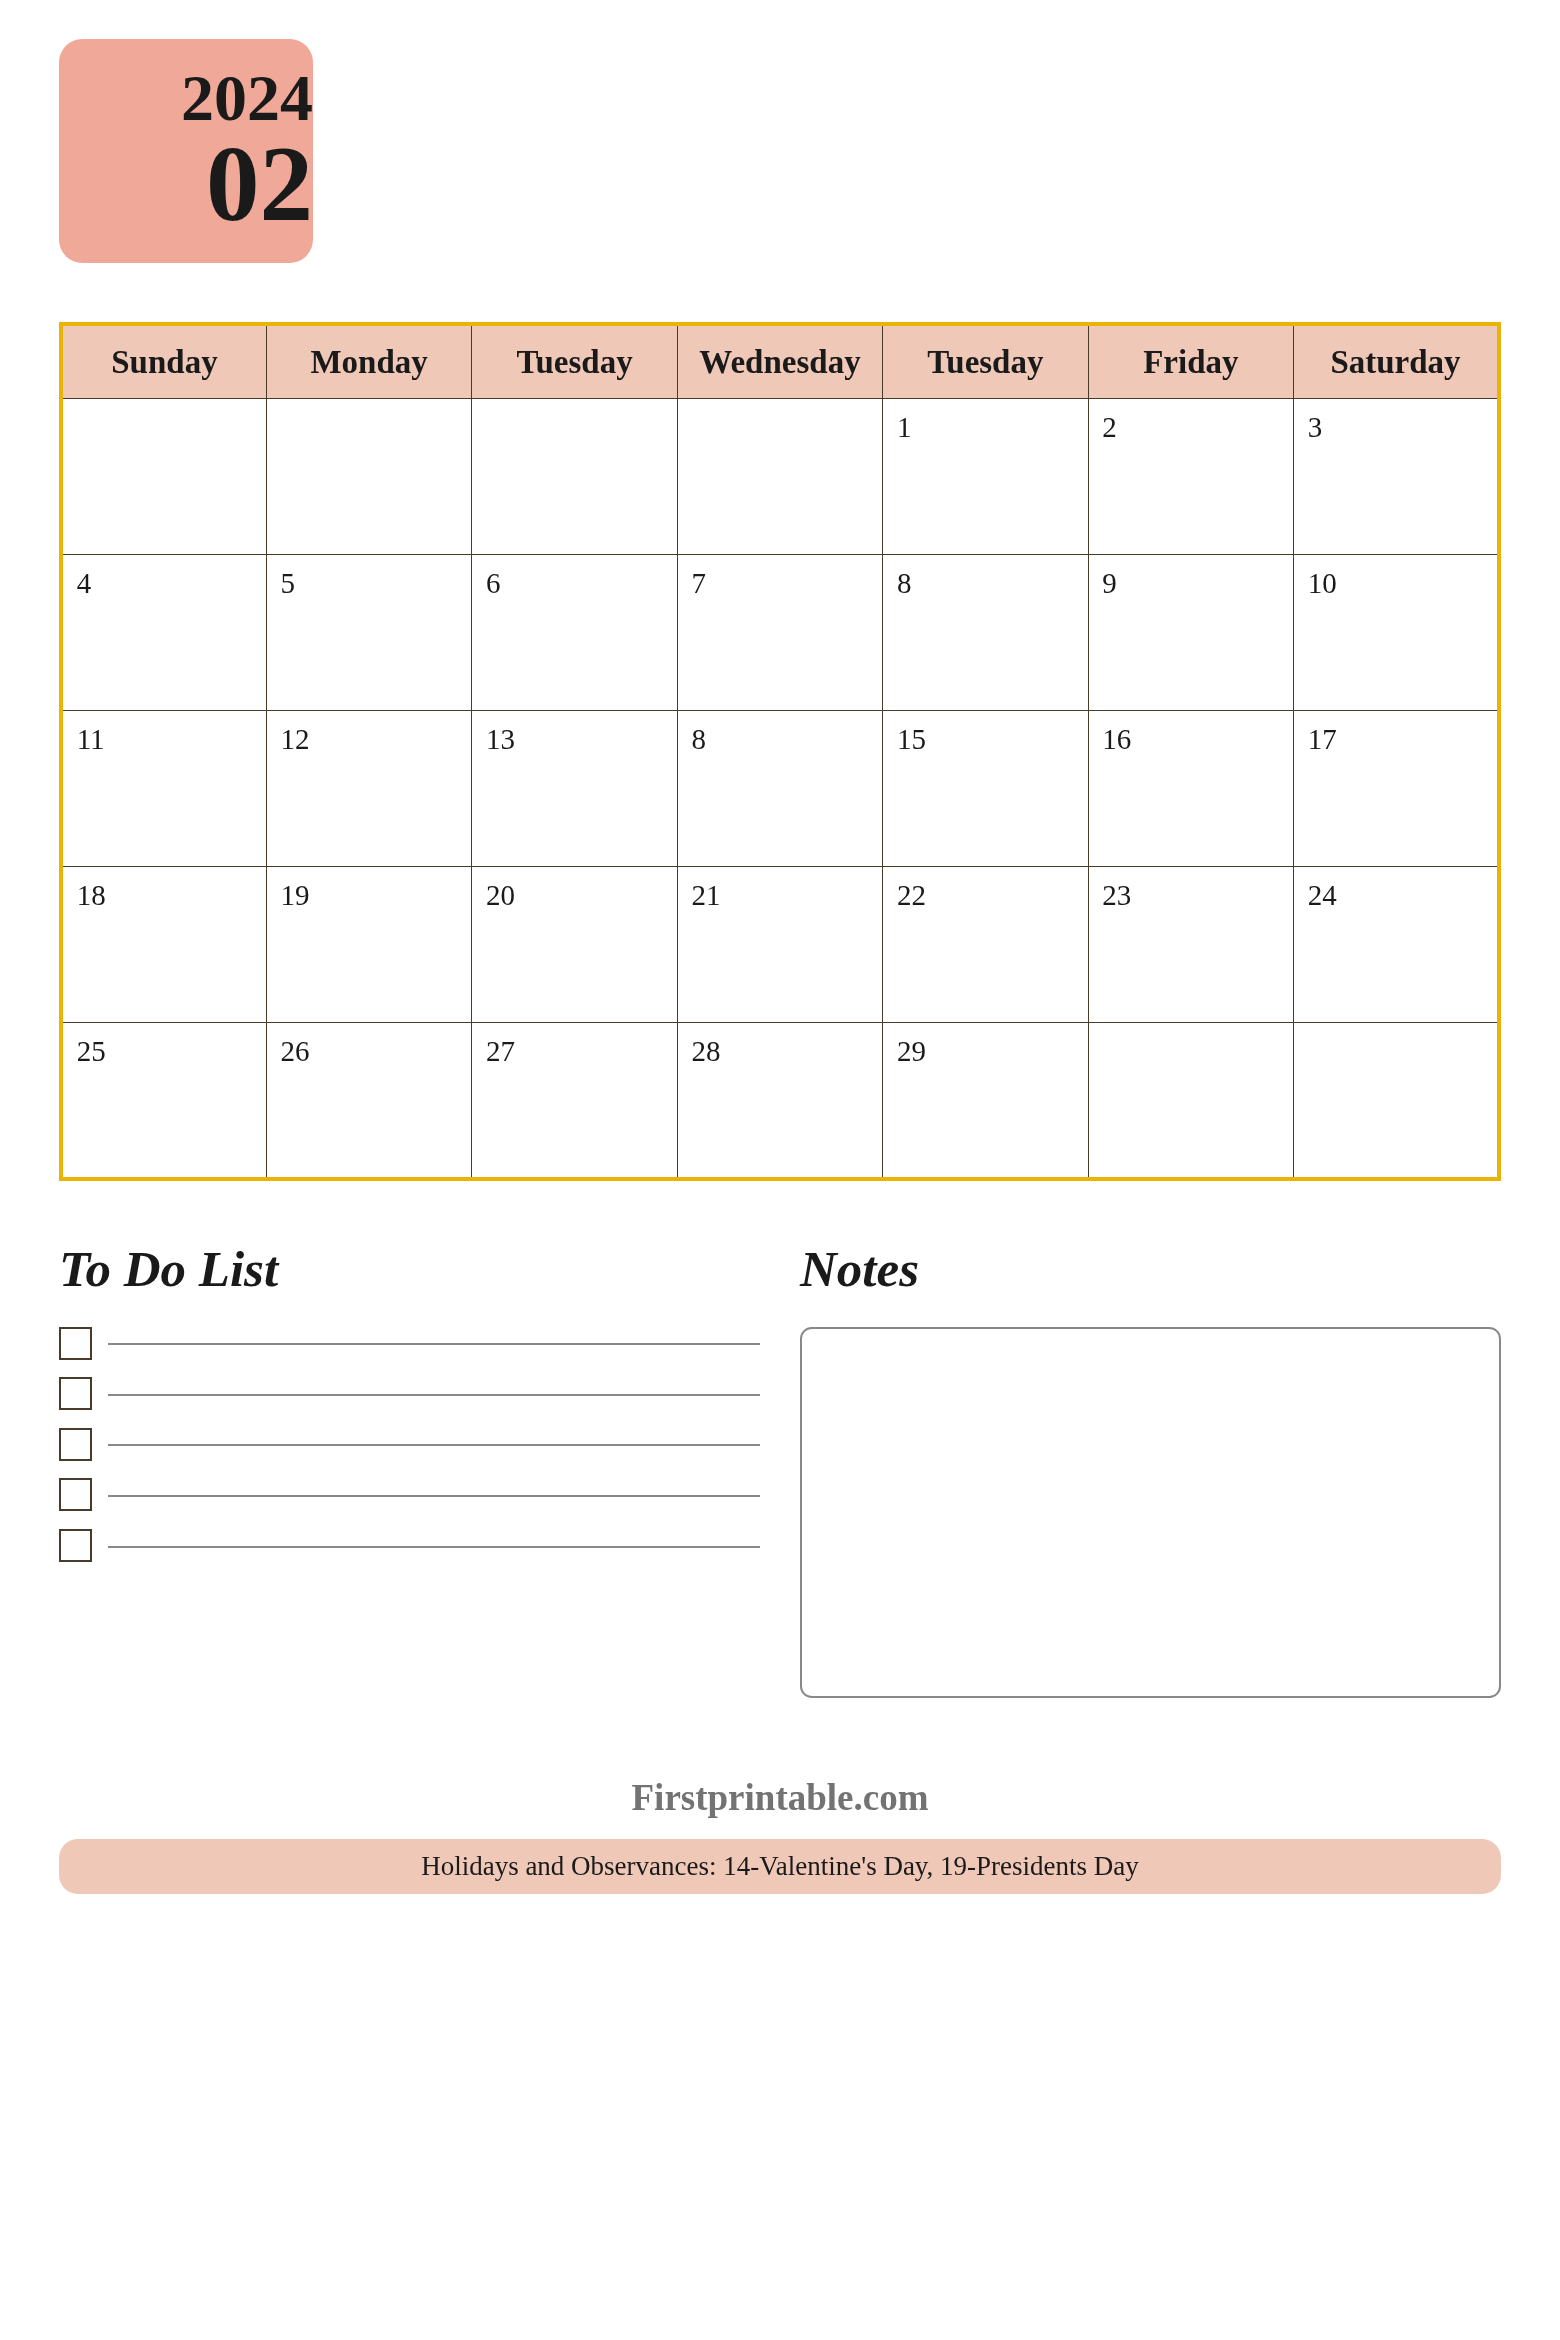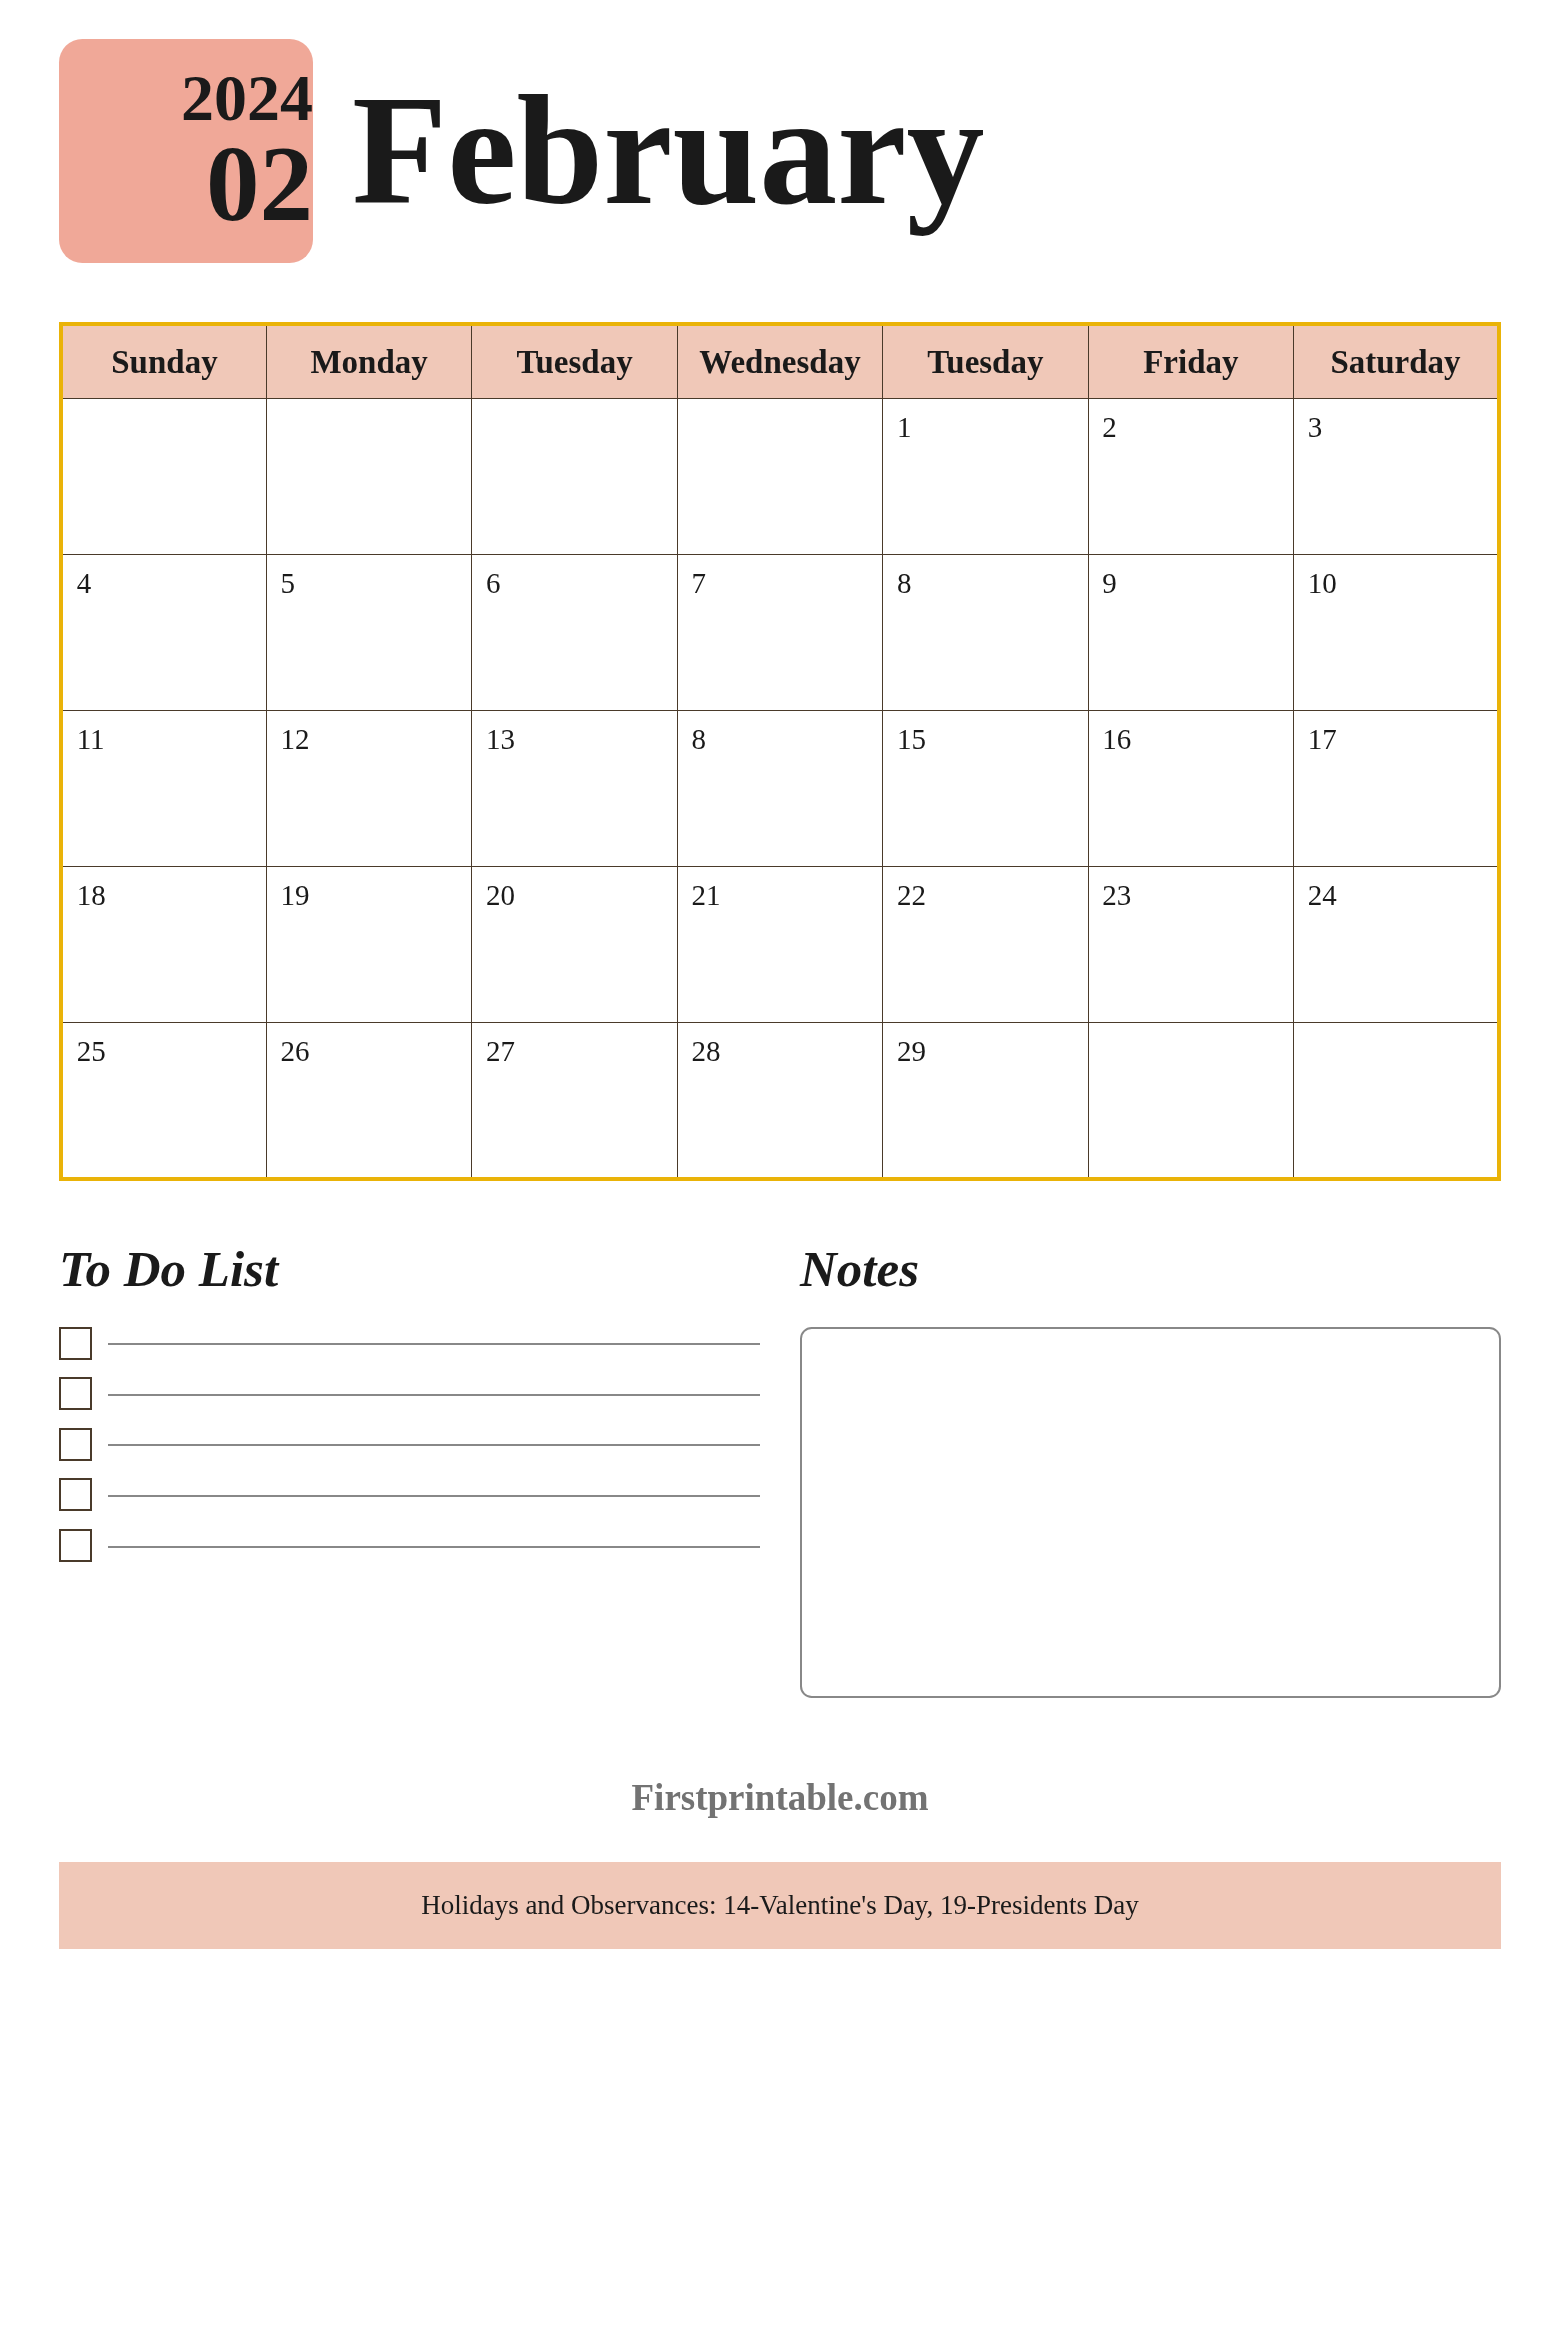--- a/index.html
+++ b/index.html
@@ -169,44 +169,44 @@
       color: #737373;
       font-family: Georgia, serif;
       margin-bottom: 0;
       text-align: center;
     }
 
     .footer-holidays {
       width: 100%;
       background: #f0c8b8;
       text-align: center;
-      padding: 28px 39px;
+      padding: 12px 39px;
       font-size: 27px;
       color: #1a1a1a;
       font-family: Georgia, serif;
-      margin-top: 43px;
+      margin-top: 20px;
+      border-radius: 19px;
     }
 
     .footer-area {
       width: 100%;
       display: flex;
       flex-direction: column;
       align-items: center;
       margin-top: 19.5px;
     }
   </style>
 </head>
 <body>
 
 <div class="header">
   <div class="year-month-badge">
     <span class="badge-year">2024</span>
     <span class="badge-month-num">02</span>
   </div>
-  <span class="month-title">February</span>
 </div>
 
 <div class="calendar-wrapper">
   <table class="calendar-table">
     <thead>
       <tr>
         <th>Sunday</th>
         <th>Monday</th>
         <th>Tuesday</th>
         <th>Wednesday</th>

